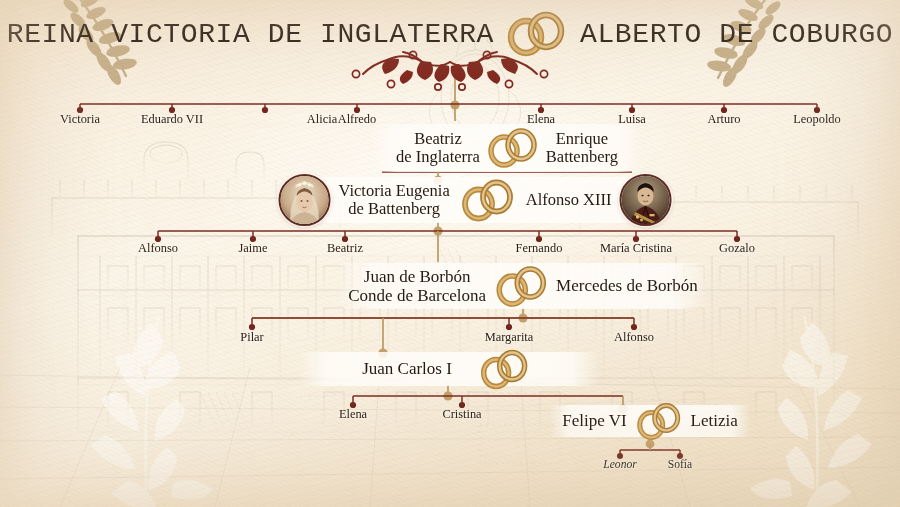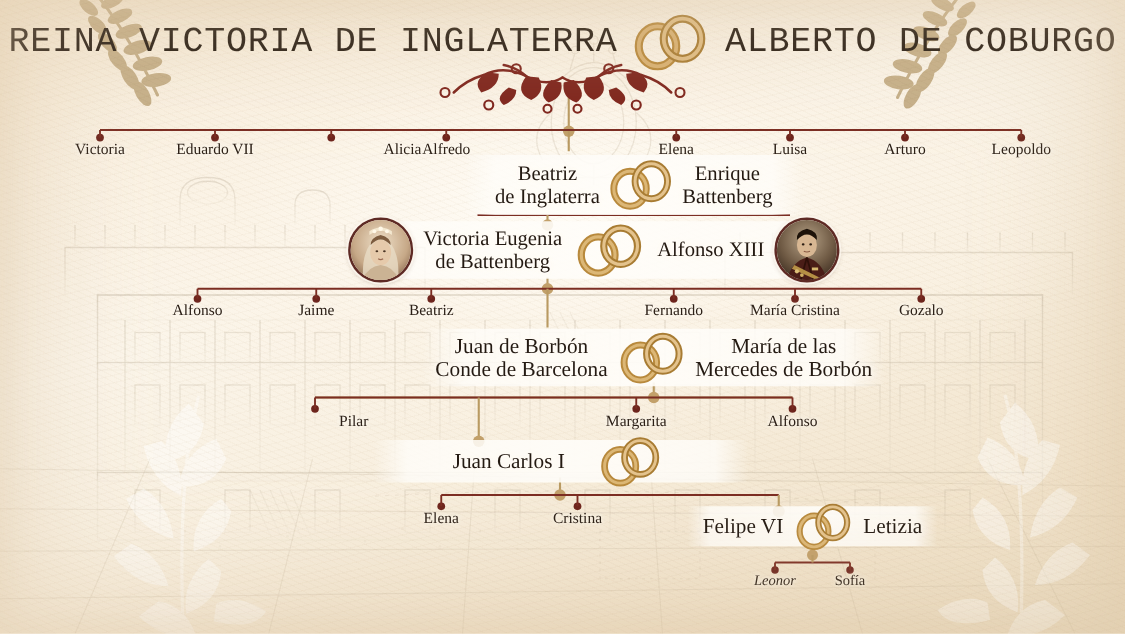--- a/index.html
+++ b/index.html
@@ -547,26 +547,25 @@
     </div>
     <svg class="rings" width="62" height="42" viewBox="0 0 62 42" style="margin:0 2px;">
       <g fill="none">
         <ellipse cx="22" cy="25" rx="13" ry="14" stroke="#b8893c" stroke-width="5.6"></ellipse>
         <ellipse cx="22" cy="25" rx="13" ry="14" stroke="#dcb776" stroke-width="2.4"></ellipse>
         <ellipse cx="40" cy="18" rx="13" ry="14" stroke="#a87c33" stroke-width="5.6"></ellipse>
         <ellipse cx="40" cy="18" rx="13" ry="14" stroke="#e4c38d" stroke-width="2.4"></ellipse>
       </g>
     </svg>
     <div class="cname">
-      <div>María de las</div>
       <div>Mercedes de Borbón</div>
     </div>
   </div>
 
-  <div class="node-label" style="left:252px;top:330px;margin-left:31px;">Pilar</div>
+  <div class="node-label" style="left:252px;top:330px;">Pilar</div>
   <div class="node-label" style="left:509px;top:330px;">Margarita</div>
   <div class="node-label" style="left:634px;top:330px;">Alfonso</div>
 
   <div class="plate" style="left:449px;top:369px;width:300px;height:34px;"></div>
   <div class="couple big" style="left:449px;top:369px;gap:20px;">
     <div class="cname">Juan Carlos I</div>
     <svg class="rings" width="58" height="40" viewBox="0 0 58 40" style="margin:0 3px;">
       <g fill="none">
         <ellipse cx="21" cy="24" rx="12.5" ry="13.5" stroke="#b8893c" stroke-width="5.4"></ellipse>
         <ellipse cx="21" cy="24" rx="12.5" ry="13.5" stroke="#dcb776" stroke-width="2.3"></ellipse>

